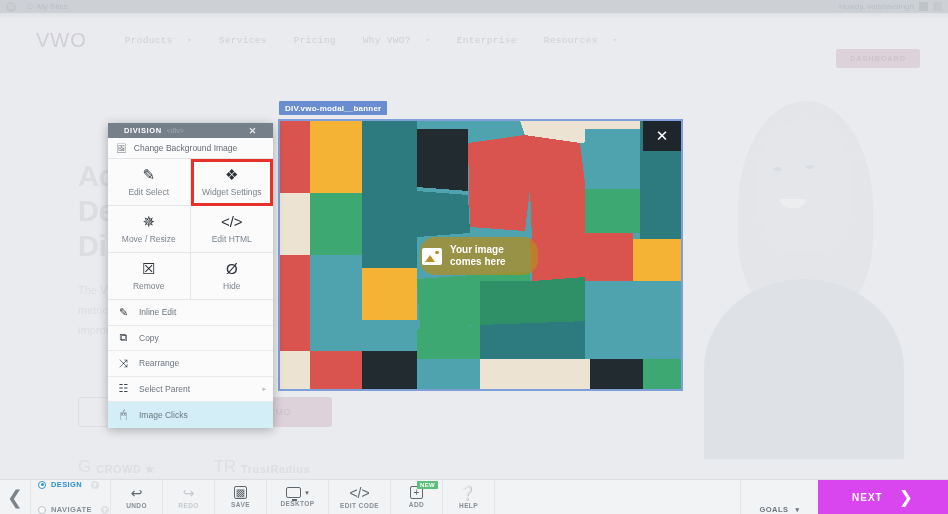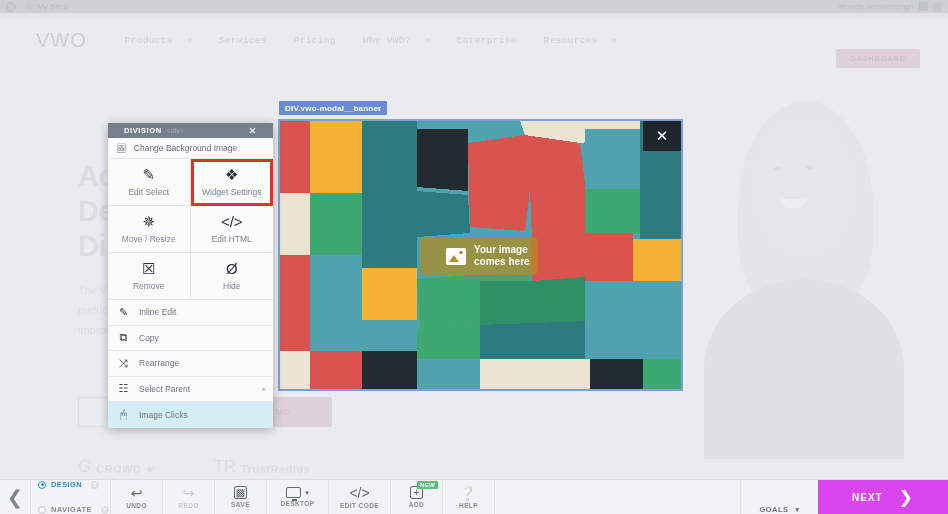--- a/index.html
+++ b/index.html
@@ -103,22 +103,22 @@
     border:2px solid #7e9fd8;background:#4d9aa6;overflow:hidden;z-index:25;
   }
   #mosaic{position:absolute;inset:0;}
   #mosaic rect, #mosaic path, #mosaic polygon{shape-rendering:crispEdges;}
 
   #modal-close{
     position:absolute;right:0;top:0;width:38px;height:30px;background:#1e252b;
     display:flex;align-items:center;justify-content:center;color:#ffffff;font-size:15px;z-index:28;
   }
   #image-placeholder{
-    position:absolute;left:140px;top:116px;width:118px;height:38px;border-radius:5px;
-    background:rgba(180,140,30,.72);display:flex;align-items:center;gap:8px;padding-left:26px;z-index:27;
+    position:absolute;left:140px;top:116px;width:118px;height:38px;border-radius:15px;
+    background:rgba(180,140,30,.72);display:flex;align-items:center;gap:8px;padding-left:2px;z-index:27;
   }
   #image-placeholder .ph-icon{
     width:20px;height:17px;border-radius:2px;background:#ffffff;position:relative;flex:0 0 auto;
   }
   #image-placeholder .ph-icon::before{
     content:"";position:absolute;left:3px;bottom:3px;width:0;height:0;
     border-left:5px solid transparent;border-right:5px solid transparent;border-bottom:7px solid rgba(180,140,30,.95);
   }
   #image-placeholder .ph-icon::after{
     content:"";position:absolute;right:3.5px;top:3px;width:3.5px;height:3.5px;border-radius:50%;

